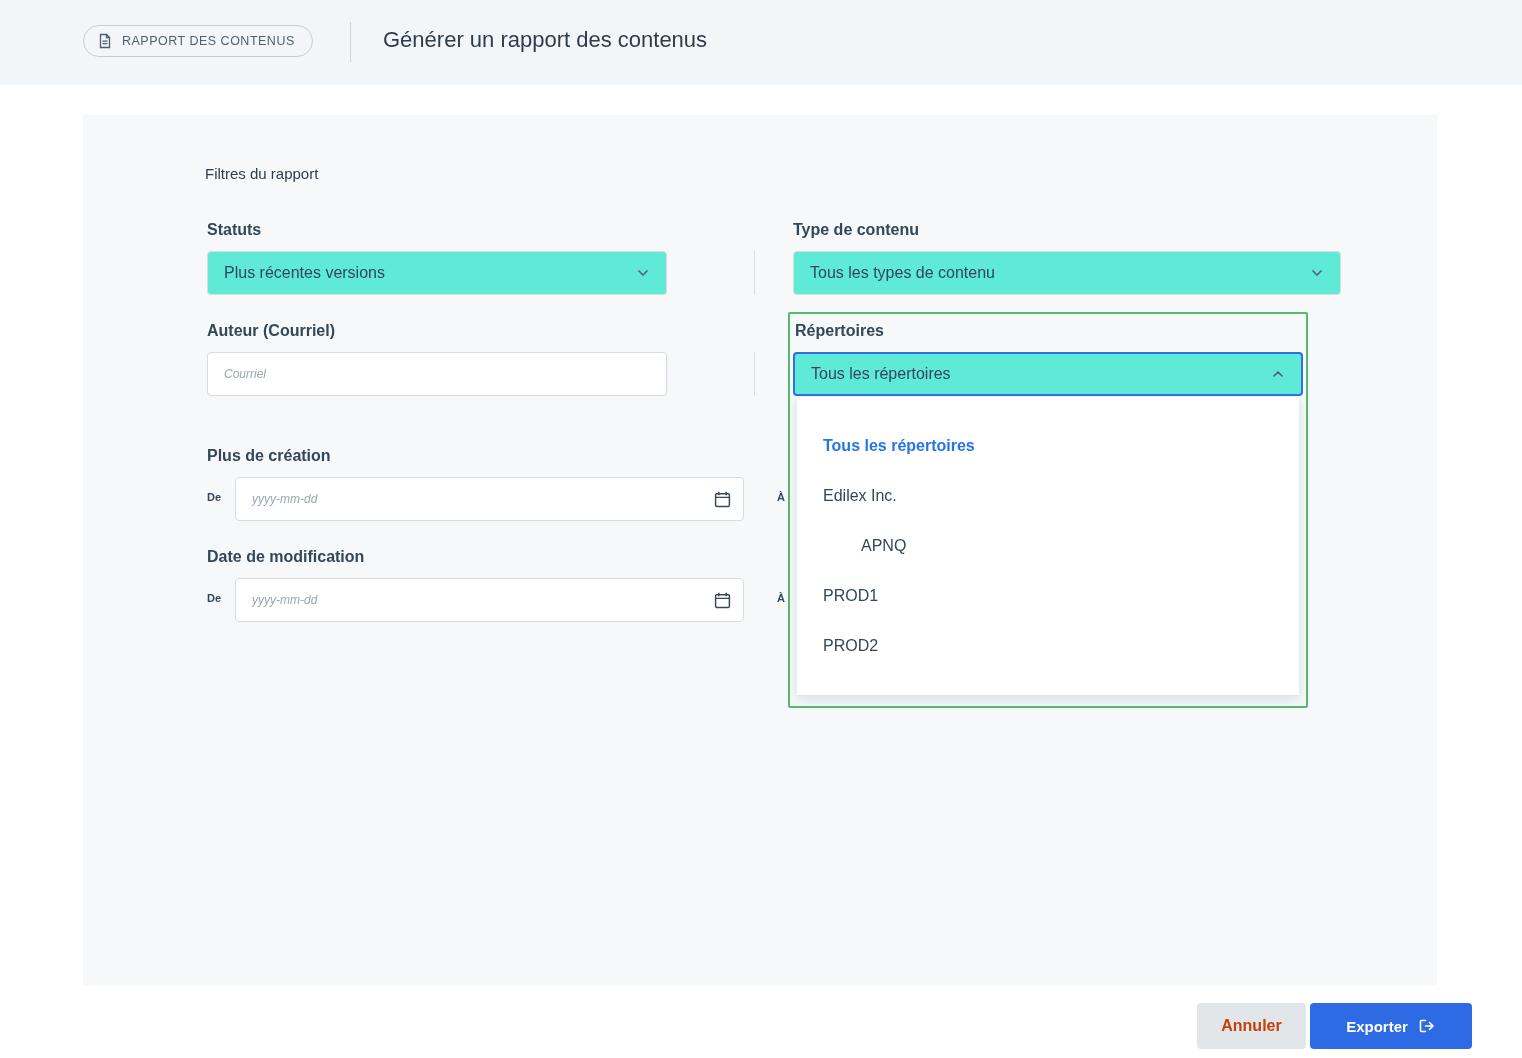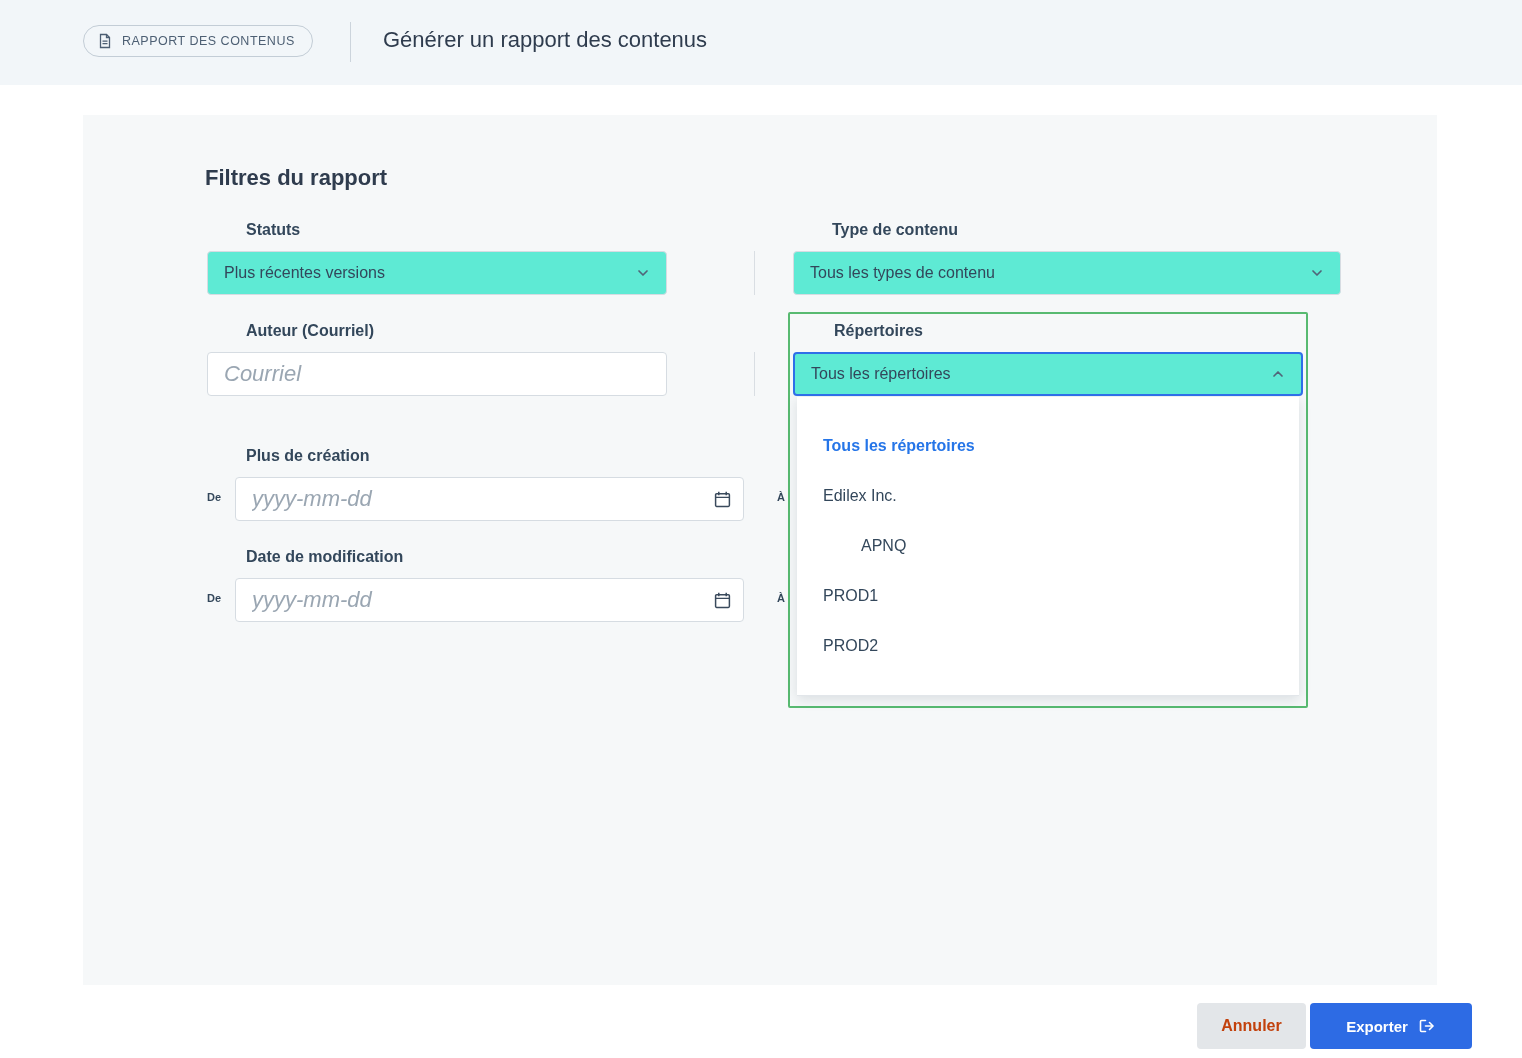--- a/index.html
+++ b/index.html
@@ -10,32 +10,32 @@
   
   .header { position:absolute; left:0; top:0; width:1522px; height:85px; background:#f2f6f9; }
   .badge { position:absolute; left:83px; top:25px; height:32px; display:flex; align-items:center; gap:9px;
            padding:0 17px 0 13px; border:1px solid #c3cdd6; border-radius:17px; background:transparent;
            cursor:pointer; color:#4d5f73; font-size:12.5px; font-weight:400; letter-spacing:0.5px; }
   .header-divider { position:absolute; left:350px; top:22px; width:1px; height:40px; background:#ccd4dc; }
   .page-title { position:absolute; left:383px; top:27px; font-size:22px; font-weight:400; color:#2f3c4e; }
 
   
   .card { position:absolute; left:83px; top:115px; width:1354px; height:870px; background:#f6f8f9; }
-  .section-title { position:absolute; left:122px; top:50px; font-size:22px; font-weight:700; color:#2f3c4e; }
+  .section-title { position:absolute; left:122px; top:50px; font-size:15px; font-weight:400; color:#2f3c4e; }
 
-  .field-label { position:absolute; font-size:16px; font-weight:700; color:#33475b;margin-left:39px; }
+  .field-label { position:absolute; font-size:16px; font-weight:700; color:#33475b; }
 
   .select-box { position:absolute; height:44px; background:#5eead4; border:1px solid #d6dce2; border-radius:4px;
                 display:flex; align-items:center; justify-content:space-between; padding:0 16px;
                 font-size:16px; color:#33475b; cursor:pointer; }
   .select-box.focused { border:2px solid #2f6fe8; }
 
   .text-input-wrap { position:absolute; height:44px; background:#fff; border:1px solid #d6dce2; border-radius:4px;
                      display:flex; align-items:center; padding:0 12px 0 16px; }
-  .text-input-wrap input { flex:1; border:none; outline:none; background:transparent; font-size:22px;
+  .text-input-wrap input { flex:1; border:none; outline:none; background:transparent; font-size:12px;
                            color:#33475b; font-family:"Liberation Sans", sans-serif; min-width:0; }
   .text-input-wrap input::placeholder { color:#9aa6b2; font-style:italic; }
 
   .col-divider { position:absolute; width:1px; background:#d9dee3; }
 
   .date-prefix { position:absolute; font-size:11px; font-weight:700; color:#33475b; }
 
   
   .green-box { position:absolute; left:705px; top:197px; width:520px; height:396px;
                border:2px solid #58ba71; border-radius:2px; }

